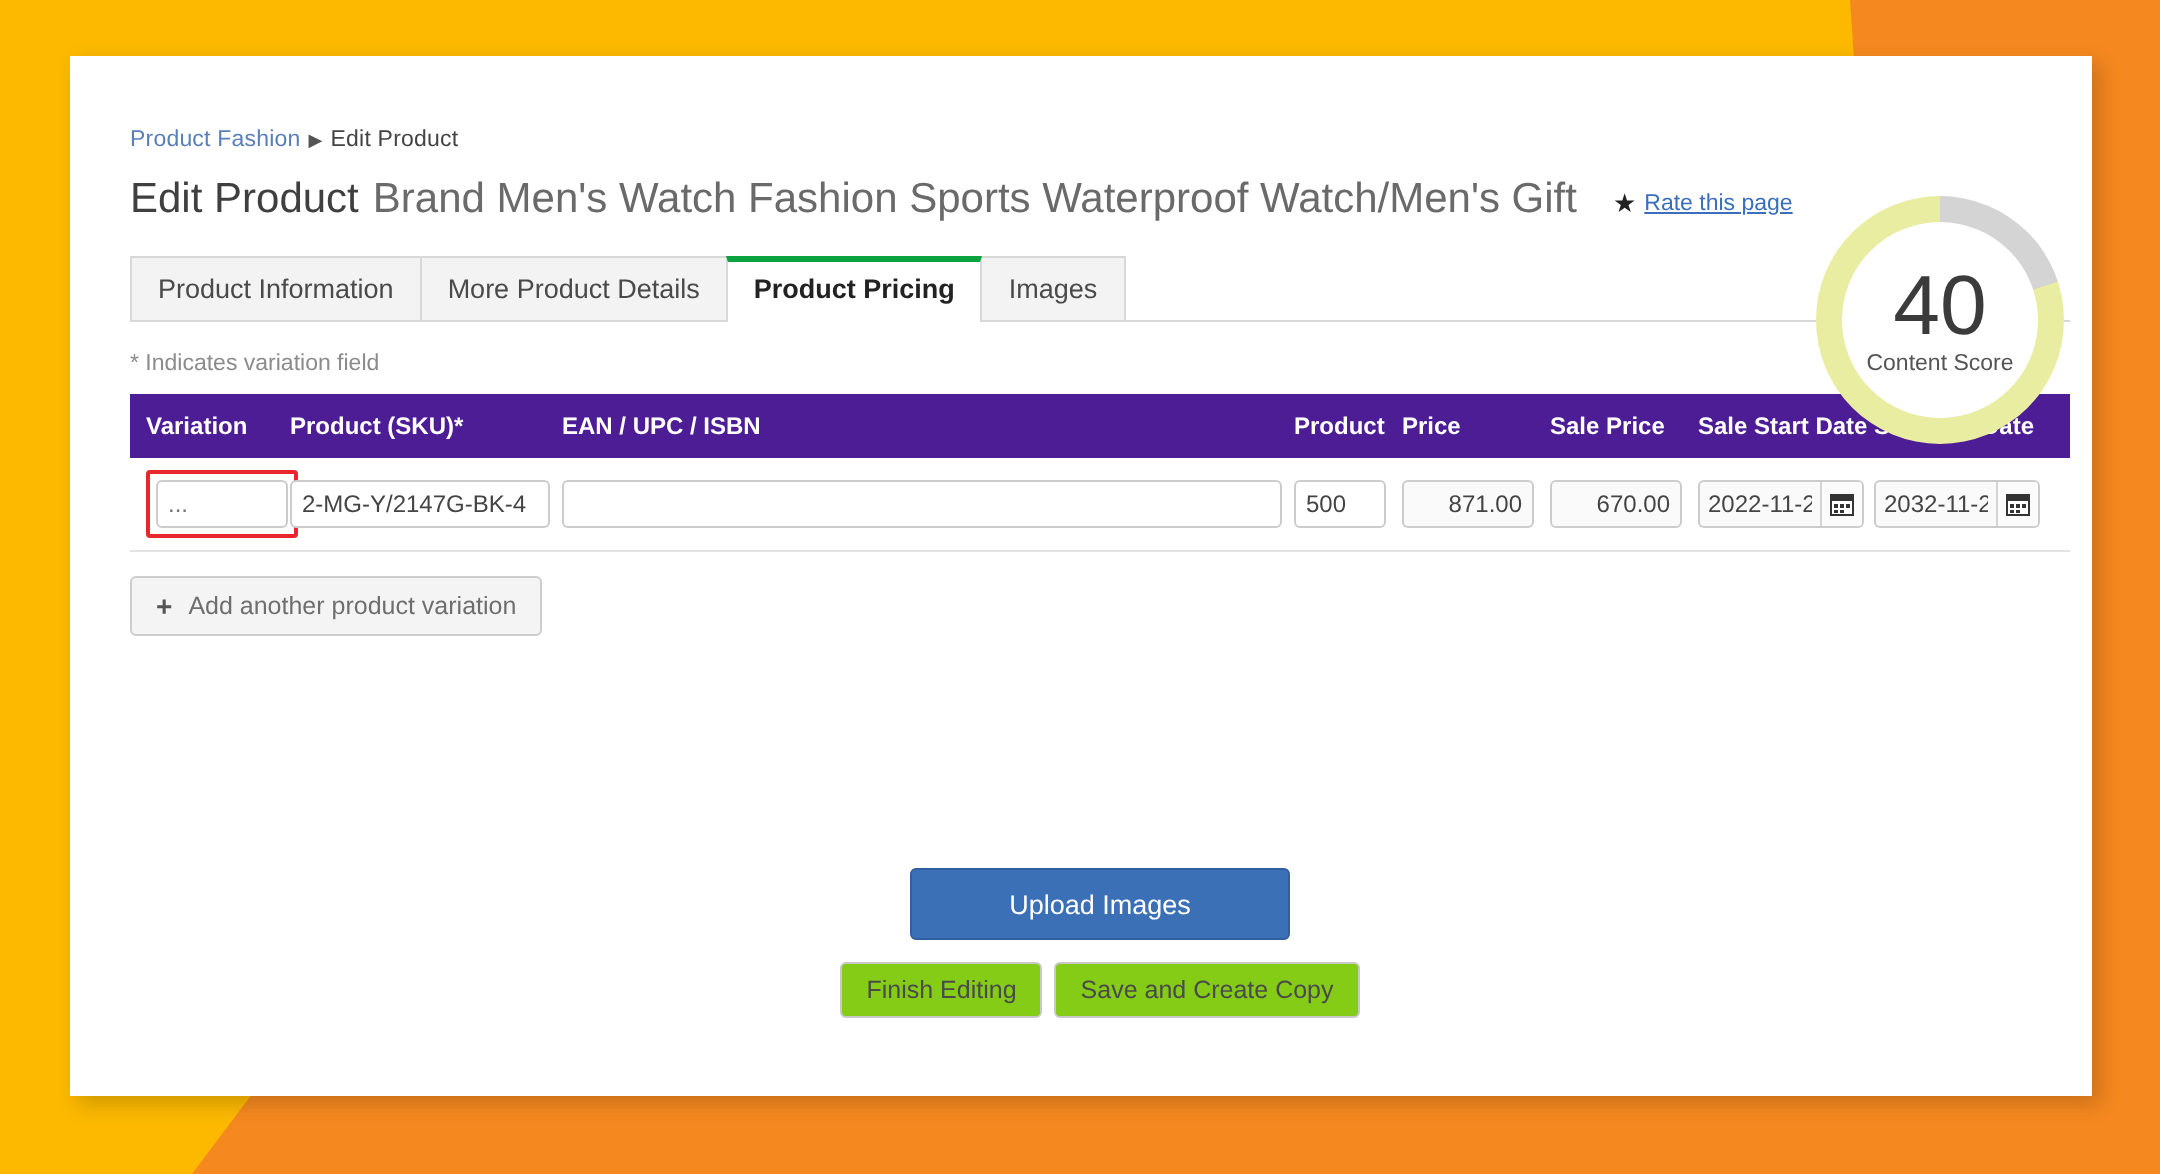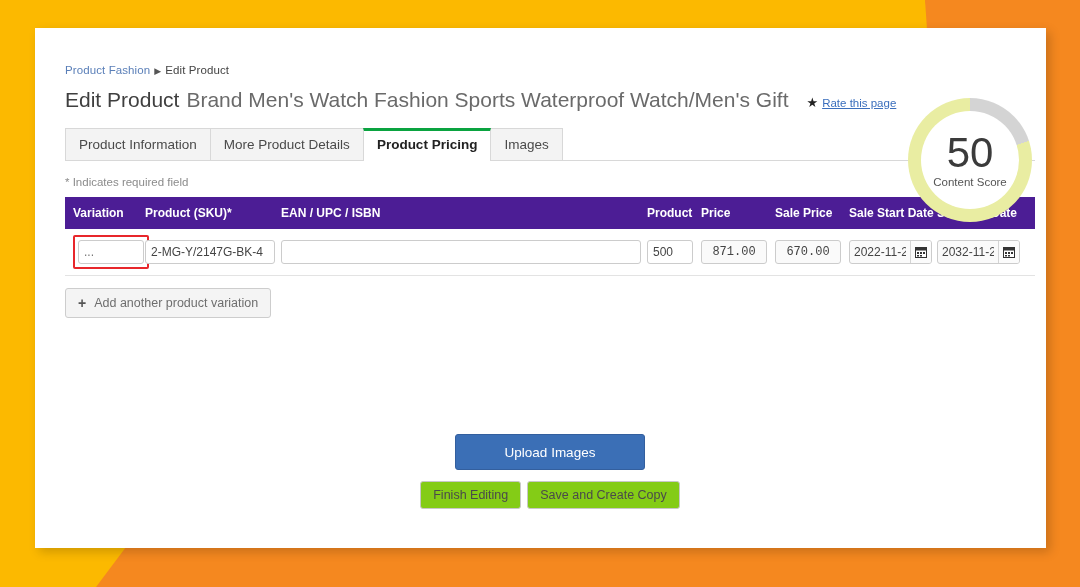--- a/index.html
+++ b/index.html
@@ -223,21 +223,21 @@
     height: 20px;
     font-size: 12px;
     color: #444;
     padding: 1px 5px;
     box-sizing: content-box;
     font-family: "Liberation Sans", sans-serif;
     background: #fff;
     outline: none;
   }
   .inp.ph { color: #999; }
-  .inp.num { text-align: center; background: #fafafa; font-family: Liberation Mono, monospace; }
+  .inp.num { text-align: right; background: #fafafa; }
 
   .var-cell-wrap {
     display: inline-block;
     padding: 3px;
     border: 2px solid #e8262b;
     border-radius: 2px;
   }
   .var-input { width: 54px; }
   .sku-input { width: 118px; }
   .ean-input { width: 348px; }
@@ -339,21 +339,21 @@
 
 <div id="root">
   <div class="bg-orange"></div>
   <div class="bg-orange2"></div>
 
   <div class="card">
 
     <div class="score-wrap">
       <div class="score-ring"></div>
       <div class="score-hole">
-        <div class="score-num">50</div>
+        <div class="score-num">40</div>
         <div class="score-label">Content Score</div>
       </div>
     </div>
 
     <div class="inner">
 
       <div class="breadcrumb">
         <span class="bc-link">Product Fashion</span><span class="bc-arrow">▶</span><span class="bc-current">Edit Product</span>
       </div>
 
@@ -366,21 +366,21 @@
         </span>
       </div>
 
       <div class="tabs">
         <div class="tab">Product Information</div>
         <div class="tab">More Product Details</div>
         <div class="tab active">Product Pricing</div>
         <div class="tab">Images</div>
       </div>
 
-      <div class="req-note">* Indicates required field</div>
+      <div class="req-note">* Indicates variation field</div>
 
       <table class="ptable">
         <colgroup>
           <col style="width:72px">
           <col style="width:136px">
           <col style="width:366px">
           <col style="width:54px">
           <col style="width:74px">
           <col style="width:74px">
           <col style="width:88px">

